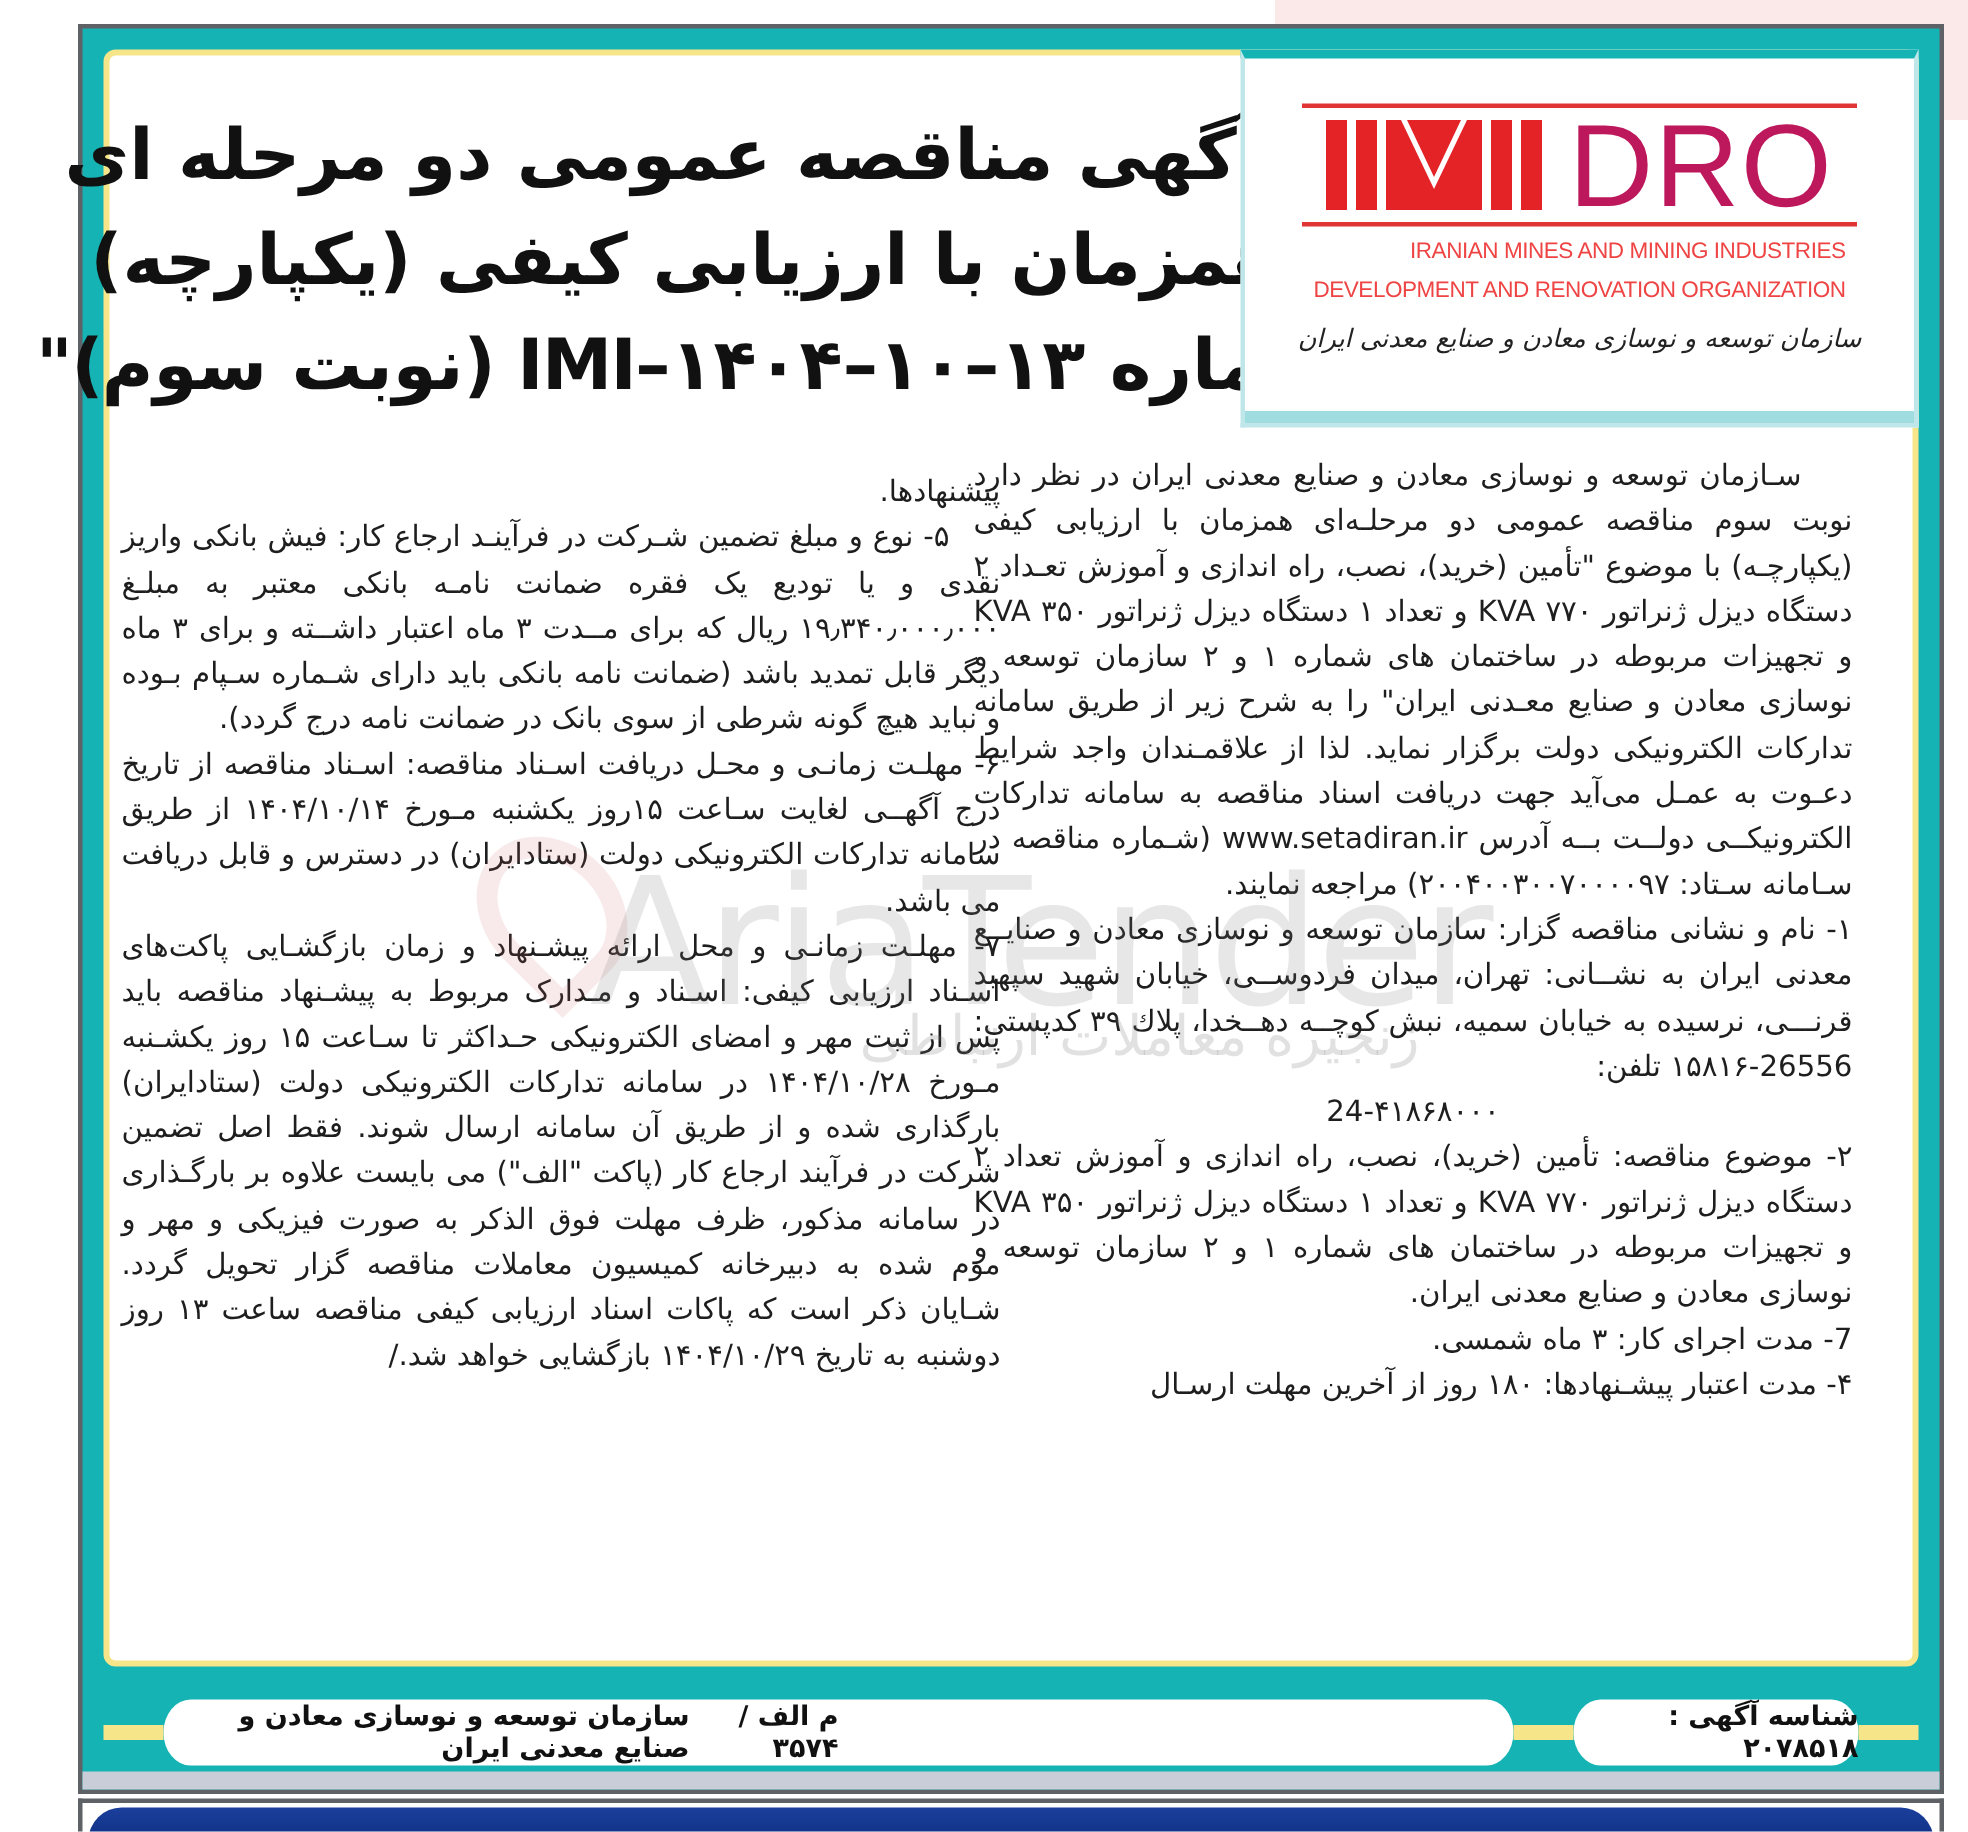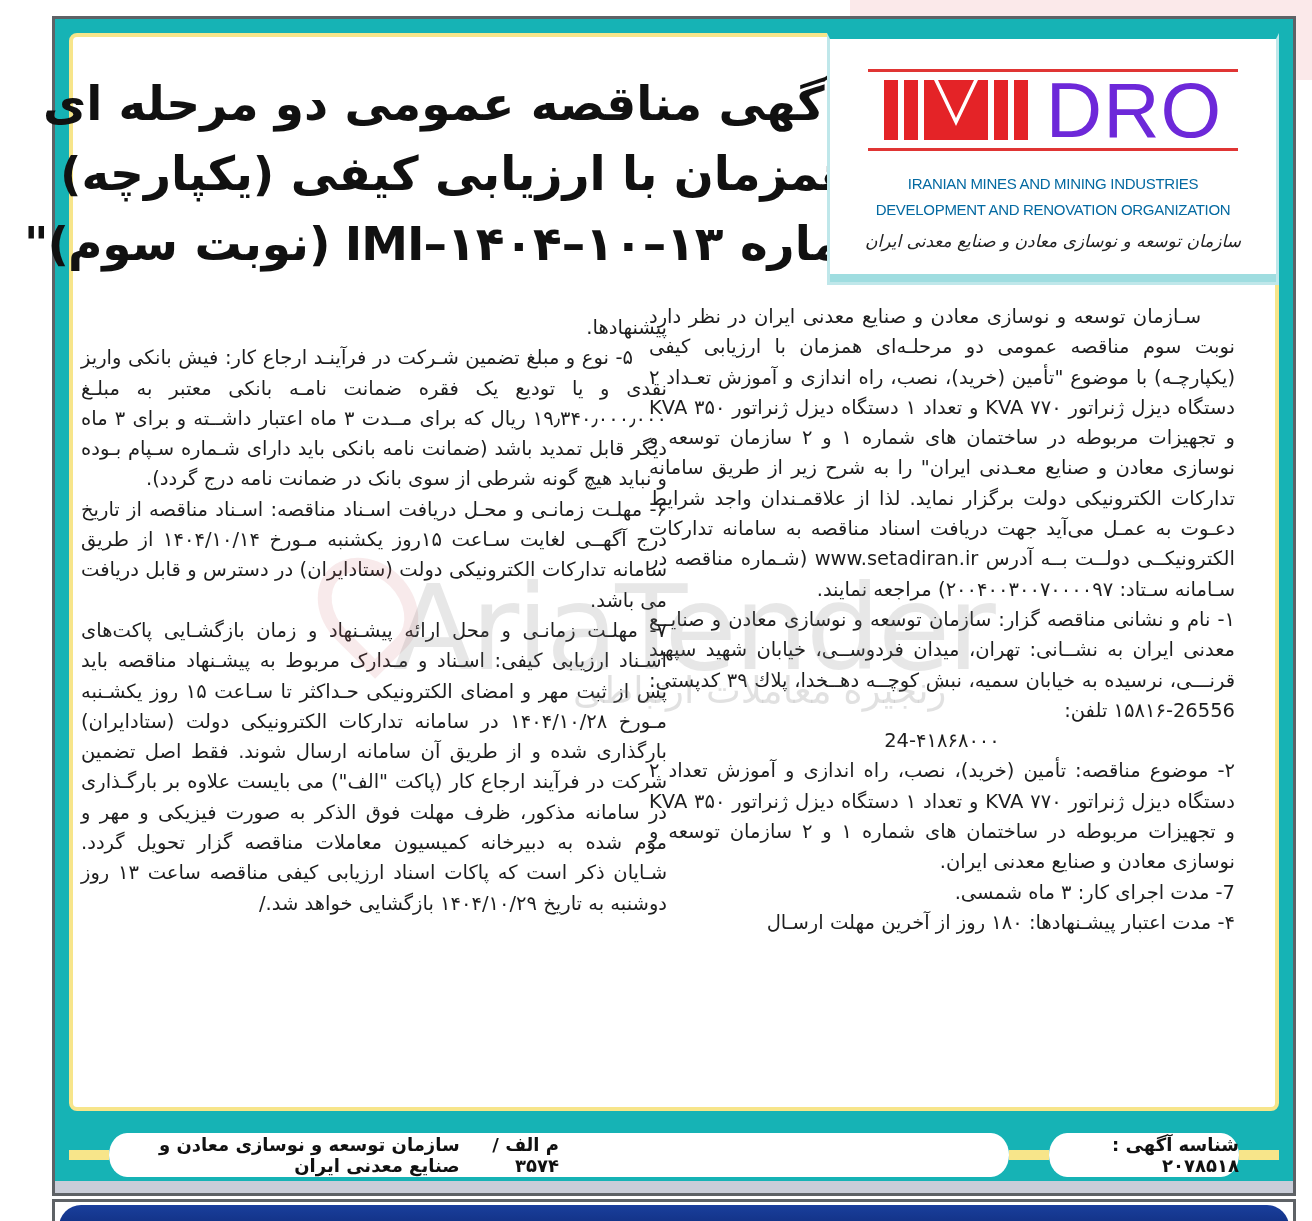--- a/index.html
+++ b/index.html
@@ -93,31 +93,31 @@
     .logo-bar {
       width: 14px; background: #e42327; margin-right: 6px;
     }
     .logo-m {
       width: 64px; height: 60px; position: relative; margin-right: 6px;
     }
     .logo-dro {
       font-family: "Liberation Sans", sans-serif;
       font-size: 78px;
       line-height: 60px;
-      color: #6d28d9;
+      color: #be185d;
       margin-left: 12px;
       letter-spacing: 1px;
     }
     .logo-en {
       font-family: "Liberation Sans", sans-serif;
       font-size: 15px;
-      color: #0369a1;
-      text-align: center;
+      color: #ef4444;
+      text-align: right;
       direction: ltr;
-      margin-top: 20px;
+      margin-top: 4px;
       line-height: 26px;
       letter-spacing: -0.3px;
     }
     .logo-fa {
       font-family: "DejaVu Serif", serif;
       font-style: italic;
       font-size: 17px;
       color: #222;
       margin-top: 8px;
     }

